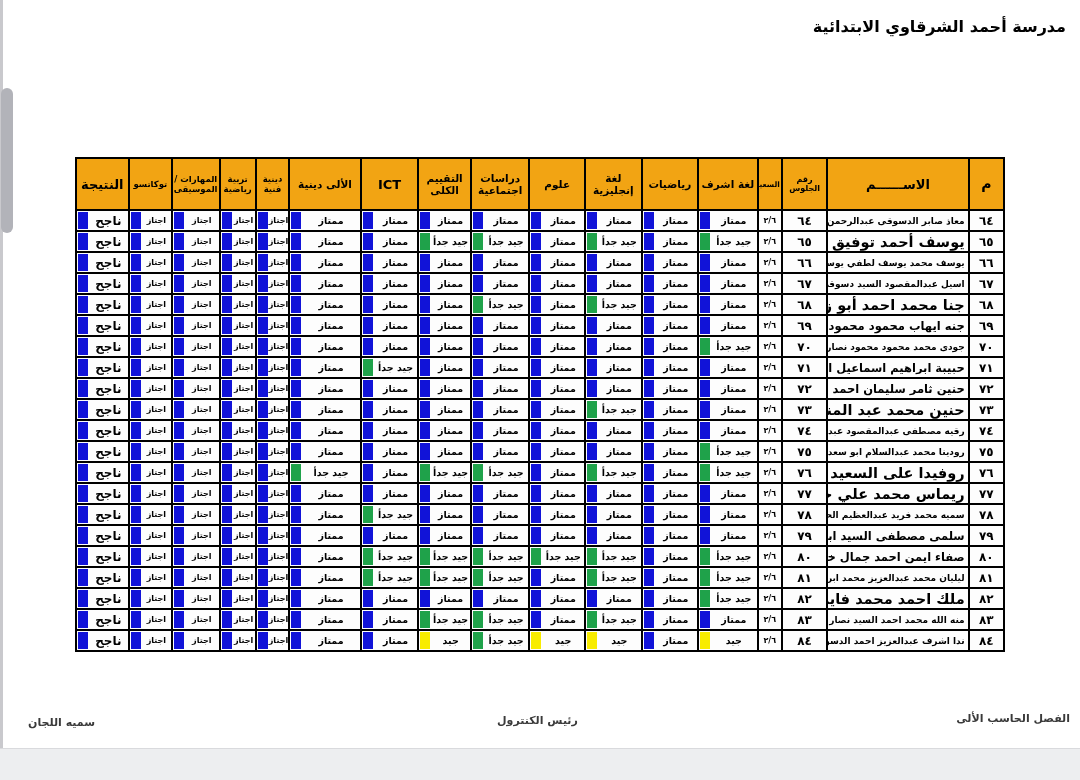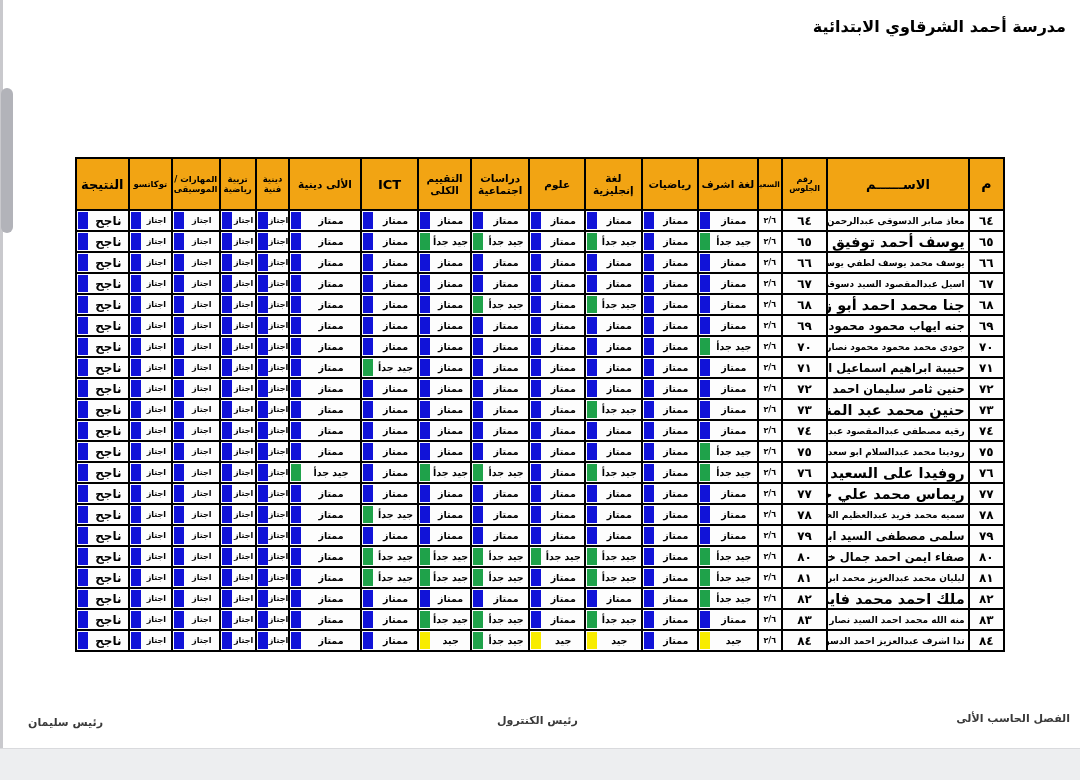--- a/index.html
+++ b/index.html
@@ -1320,16 +1320,16 @@
               <span class="strip" style="background: rgb(17, 19, 216);"></span>
               <span class="gtext res">ناجح</span>
             </td>
           </tr>
         </tbody>
       </table>
   </div>
 
   <div class="footer-label f-right">الفصل الحاسب الألى</div>
   <div class="footer-label f-center">رئيس الكنترول</div>
-  <div class="footer-label f-left">رئيس سليمان</div>
+  <div class="footer-label f-left">سميه اللجان</div>
 
   <div class="bottom-edge"></div>
 </div>
 
 </body></html>

